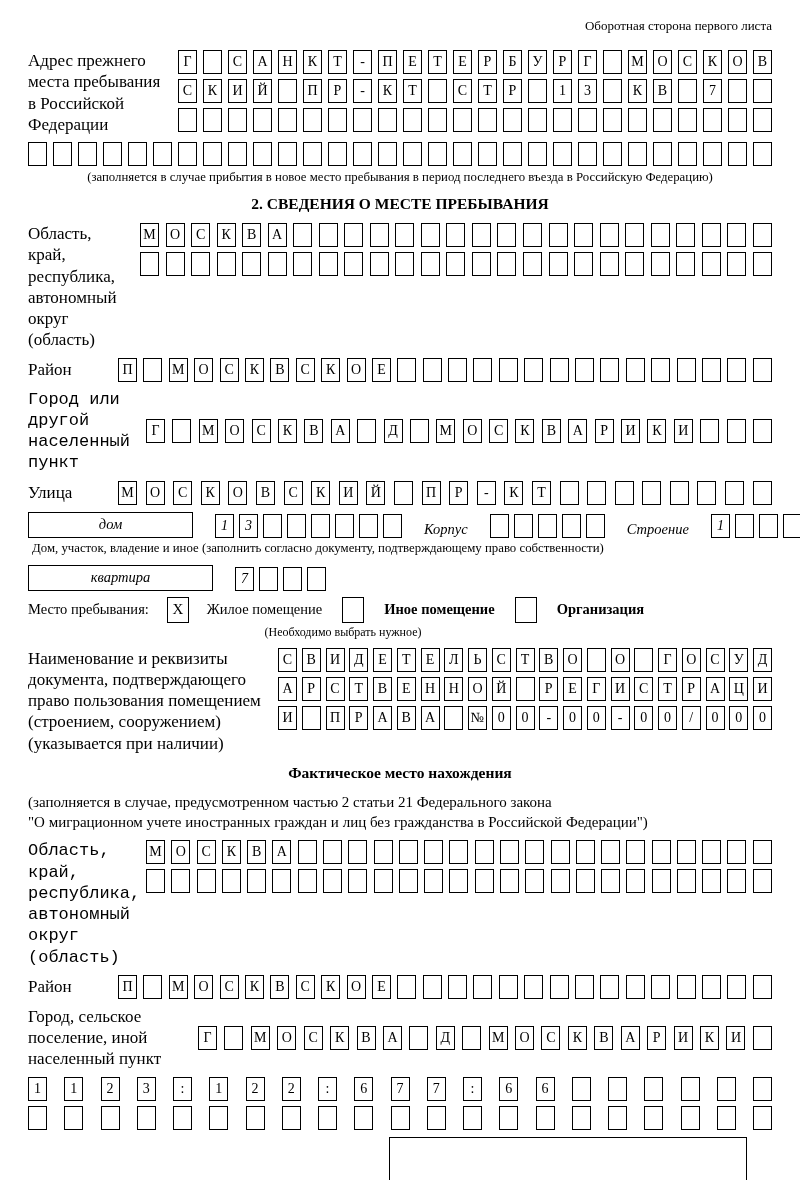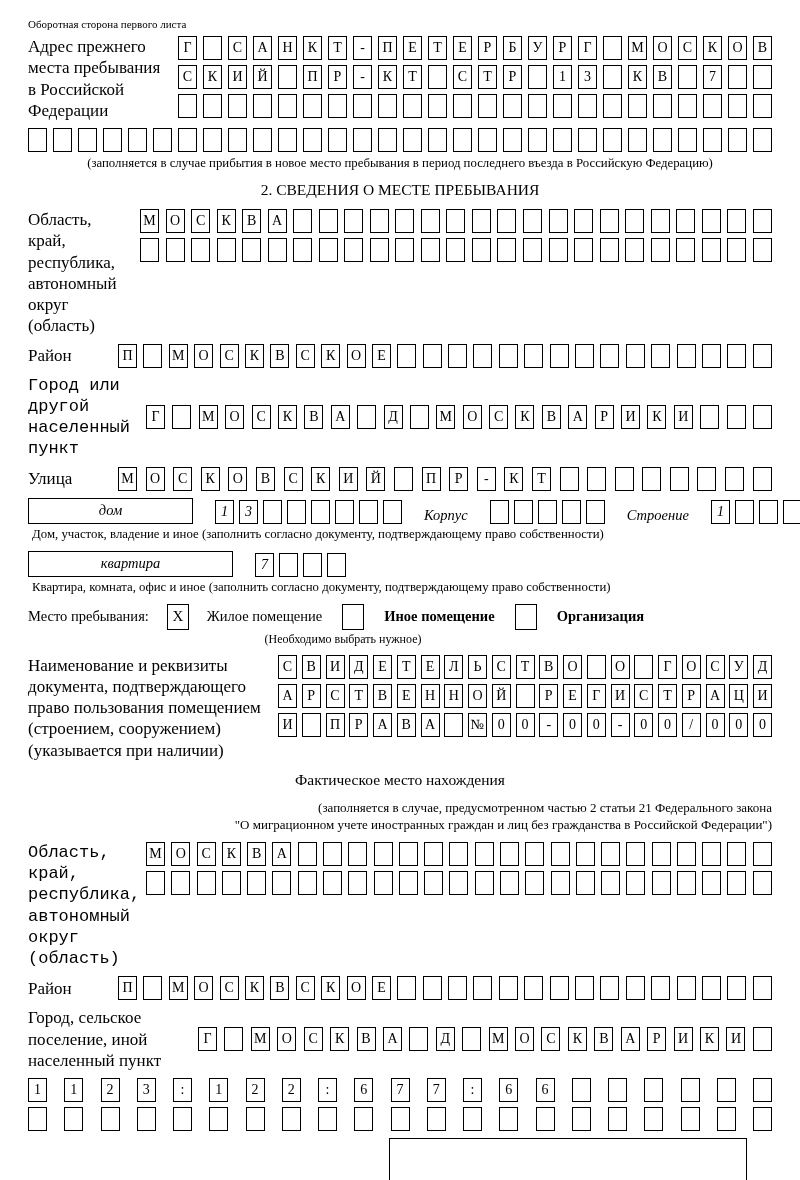--- a/index.html
+++ b/index.html
@@ -4,62 +4,62 @@
 <style>
   * { margin:0; padding:0; box-sizing:border-box; }
   html,body { background:#fff; }
   body {
     width:800px; height:1180px; overflow:hidden;
     font-family:"Liberation Serif","DejaVu Serif",serif;
     color:#000;
   }
   .page { padding:18px 28px 0 28px; }
 
-  .header-note { text-align:left; font-size:11px; margin-bottom:6px; }
+  .header-note { text-align:right; font-size:13px; margin-bottom:16px; }
 
   
   .rows { display:flex; flex-direction:column; gap:5px; flex:1 1 auto; min-width:0; }
   .cellrow { display:flex; justify-content:space-between; width:100%; }
   .cellrow.tight { justify-content:flex-start; gap:5px; width:auto; }
   .cell {
     width:19px; height:24px; border:1.6px solid #000;
     display:flex; align-items:center; justify-content:center;
     font-size:14px; flex:0 0 auto;
   }
 
   .field { display:flex; margin-bottom:7px; }
   .field.center { align-items:center; }
   .field-label { flex:0 0 auto; font-size:17px; line-height:1.25; padding-right:10px; }
   .w150 { width:150px; } .w112 { width:112px; } .w90 { width:90px; }
   .w118 { width:118px;font-family:Liberation Mono, monospace; } .w250 { width:250px; } .w170 { width:170px; } .w152 { width:152px; }
 
-  .sec-title { text-align:center; font-weight:normal; font-size:15.5px; margin:10px 0 10px; }
+  .sec-title { text-align:center; font-weight:bold; font-size:15.5px; margin:10px 0 10px; }
   .small-caption { font-size:12.8px; margin:3px 0 9px; }
   .small-caption.centered { text-align:center; }
   .cap-indent { padding-left:4px; }
 
   .house-row { display:flex; align-items:flex-end; gap:22px; margin:2px 0 2px;font-style:italic; }
   .widebox {
     border:1.6px solid #000; height:26px;
     display:flex; align-items:center; justify-content:center;
     font-size:14.5px; flex:0 0 auto;
   }
-  .dom-box { width:165px; } .kv-box { width:205px; }
+  .dom-box { width:165px; } .kv-box { width:185px; }
   .inline-lbl { font-size:14.5px; }
 
   .check-row { display:flex; align-items:center; font-size:14.5px; margin:6px 0 2px;gap:8px; }
   .checkbox {
     width:22px; height:26px; border:1.6px solid #000;
     display:flex; align-items:center; justify-content:center;
     font-size:15px; flex:0 0 auto;
   }
   .check-row .gap-s { margin-left:10px; } .check-row .gap-m { margin-left:12px;font-weight:bold; }
   .hint { font-size:12px; text-align:center; width:330px; margin:2px 0 8px 150px; }
 
-  .fact-caption { font-size:13px; text-align:right; line-height:1.35; margin-bottom:8px; }
+  .fact-caption { font-size:15px; text-align:left; line-height:1.35; margin-bottom:8px; }
 
   .stamp-area { width:380px; margin-left:auto; margin-right:14px; margin-top:4px; }
   .stamp-box { width:358px; height:172px; border:1.8px solid #000; margin-left:11px; }
 </style>
 </head>
 <body>
 
 <div class="page">
 
   <div class="header-note">Оборотная сторона первого листа</div>
@@ -373,21 +373,20 @@
 
   <div class="house-row">
     <div class="widebox kv-box">квартира</div>
     <div class="cellrow tight">
         <span class="cell">7</span>
         <span class="cell"></span>
         <span class="cell"></span>
         <span class="cell"></span>
       </div>
   </div>
-  <div class="small-caption cap-indent">Квартира, комната, офис и иное (заполнить согласно документу, подтверждающему право собственности)</div>
 
   <div class="check-row">
     <span>Место пребывания:</span>
     <span class="checkbox gap-s">X</span>
     <span class="gap-s">Жилое помещение</span>
     <span class="checkbox gap-m"></span>
     <span class="gap-m">Иное помещение</span>
     <span class="checkbox gap-m"></span>
     <span class="gap-m">Организация</span>
   </div>

